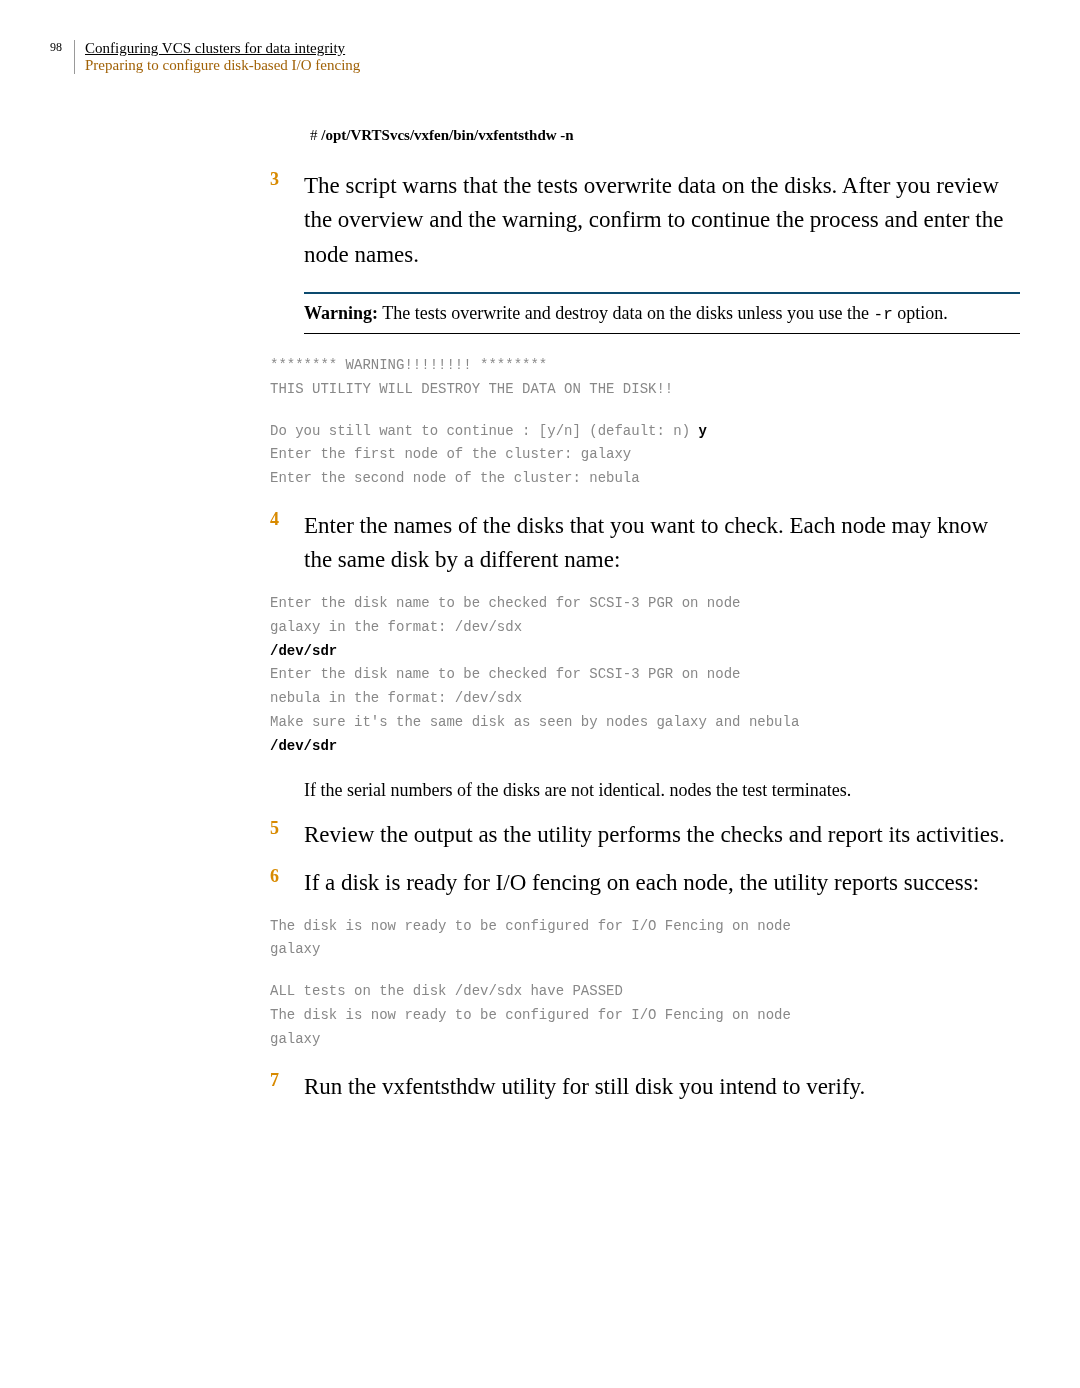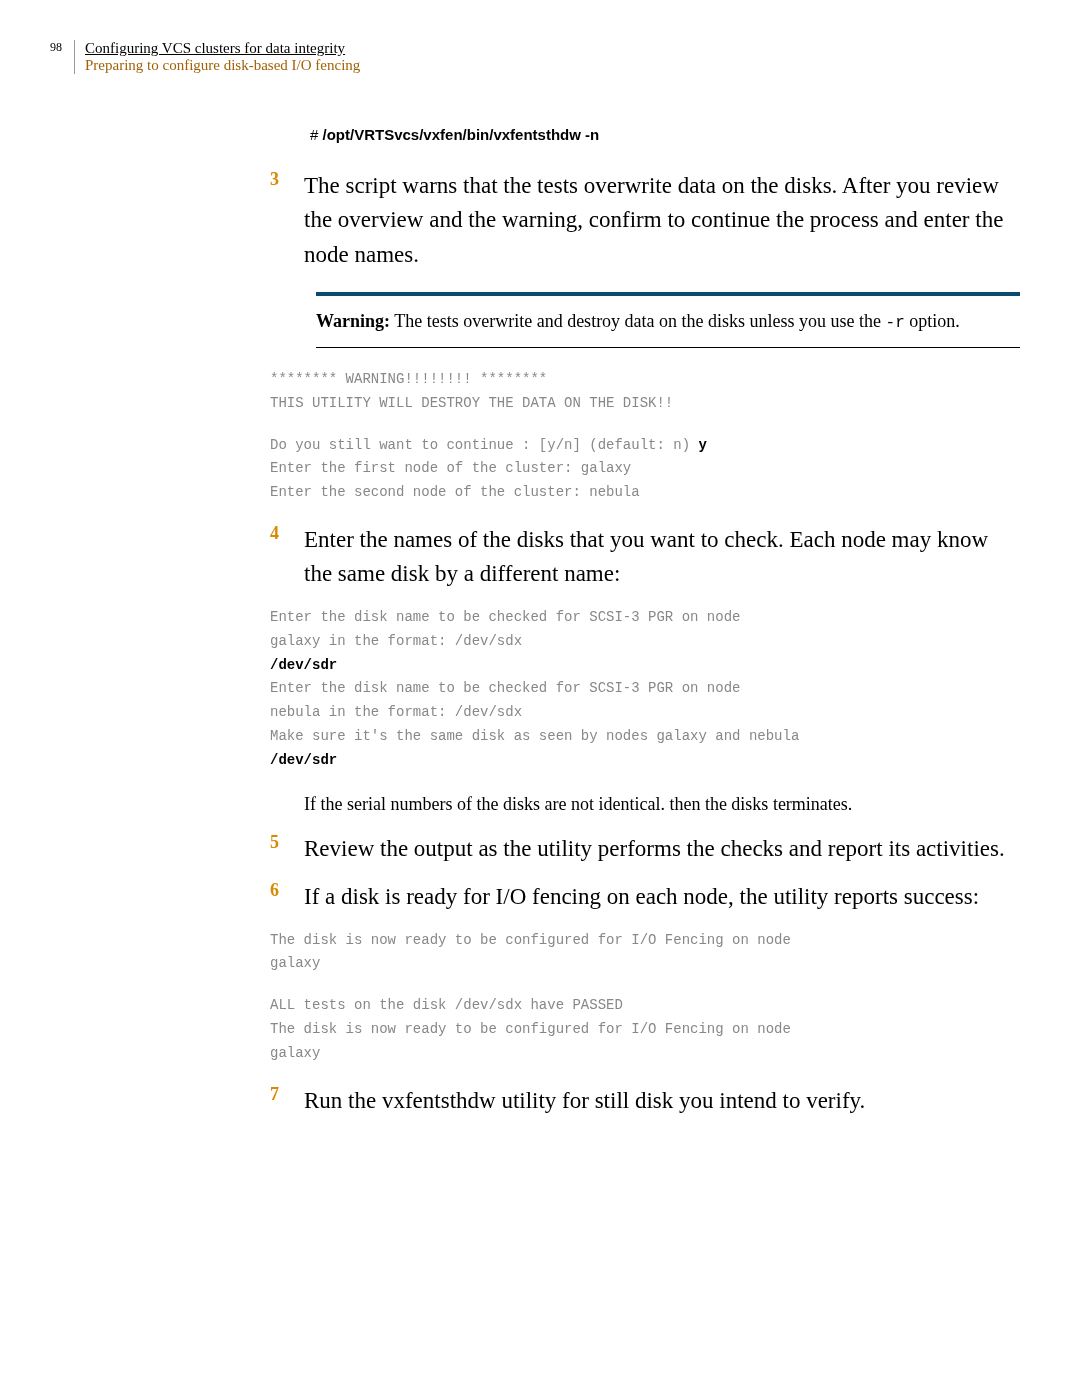--- a/index.html
+++ b/index.html
@@ -57,21 +57,21 @@
 }
 .bullet-text {
   font-size: 18px;
   line-height: 1.4;
 }
 .code-inline {
   font-family: 'Courier New', monospace;
   font-size: 16px;
 }
 .code-block {
-  font-family: Liberation Sans, sans-serif;
+  font-family: Liberation Serif, serif;
   font-size: 15px;
   margin-left: 40px;
   margin-top: 18px;
   margin-bottom: 22px;
   line-height: 1.5;
 }
 .code-block-wide {
   font-family: 'Courier New', monospace;
   font-size: 14px;
   margin-top: 14px;
@@ -93,24 +93,24 @@
   font-size: 18px;
   width: 34px;
   flex-shrink: 0;
 }
 .step-text {
   font-size: 23px;
   line-height: 1.5;
   flex: 1;
 }
 .warning-box {
-  border-top: 4px solid #0c4a6e;
+  border-top: 2px solid #0c4a6e;
   border-bottom: 1px solid #000;
-  padding: 12px 0;
-  margin: 20px 0 20px 46px;
+  padding: 6px 0;
+  margin: 20px 0 20px 34px;
   font-size: 18px;
   line-height: 1.5;
 }
 .indented-text {
   margin-left: 34px;
   font-size: 18px;
   line-height: 1.5;
   margin-bottom: 14px;
 }
 .code-bold {
@@ -160,21 +160,21 @@
     </div>
 
     <div class="code-block-wide"><span>Enter the disk name to be checked for SCSI-3 PGR on node
 galaxy in the format: /dev/sdx</span>
 <span class="code-bold">/dev/sdr</span>
 <span>Enter the disk name to be checked for SCSI-3 PGR on node
 nebula in the format: /dev/sdx
 Make sure it's the same disk as seen by nodes galaxy and nebula</span>
 <span class="code-bold">/dev/sdr</span></div>
 
-    <div class="indented-text">If the serial numbers of the disks are not identical. then the disks terminates.</div>
+    <div class="indented-text">If the serial numbers of the disks are not identical. nodes the test terminates.</div>
 
     <div class="step">
       <div class="step-num">5</div>
       <div class="step-text">Review the output as the utility performs the checks and report its activities.</div>
     </div>
 
     <div class="step">
       <div class="step-num">6</div>
       <div class="step-text">If a disk is ready for I/O fencing on each node, the utility reports success:</div>
     </div>

